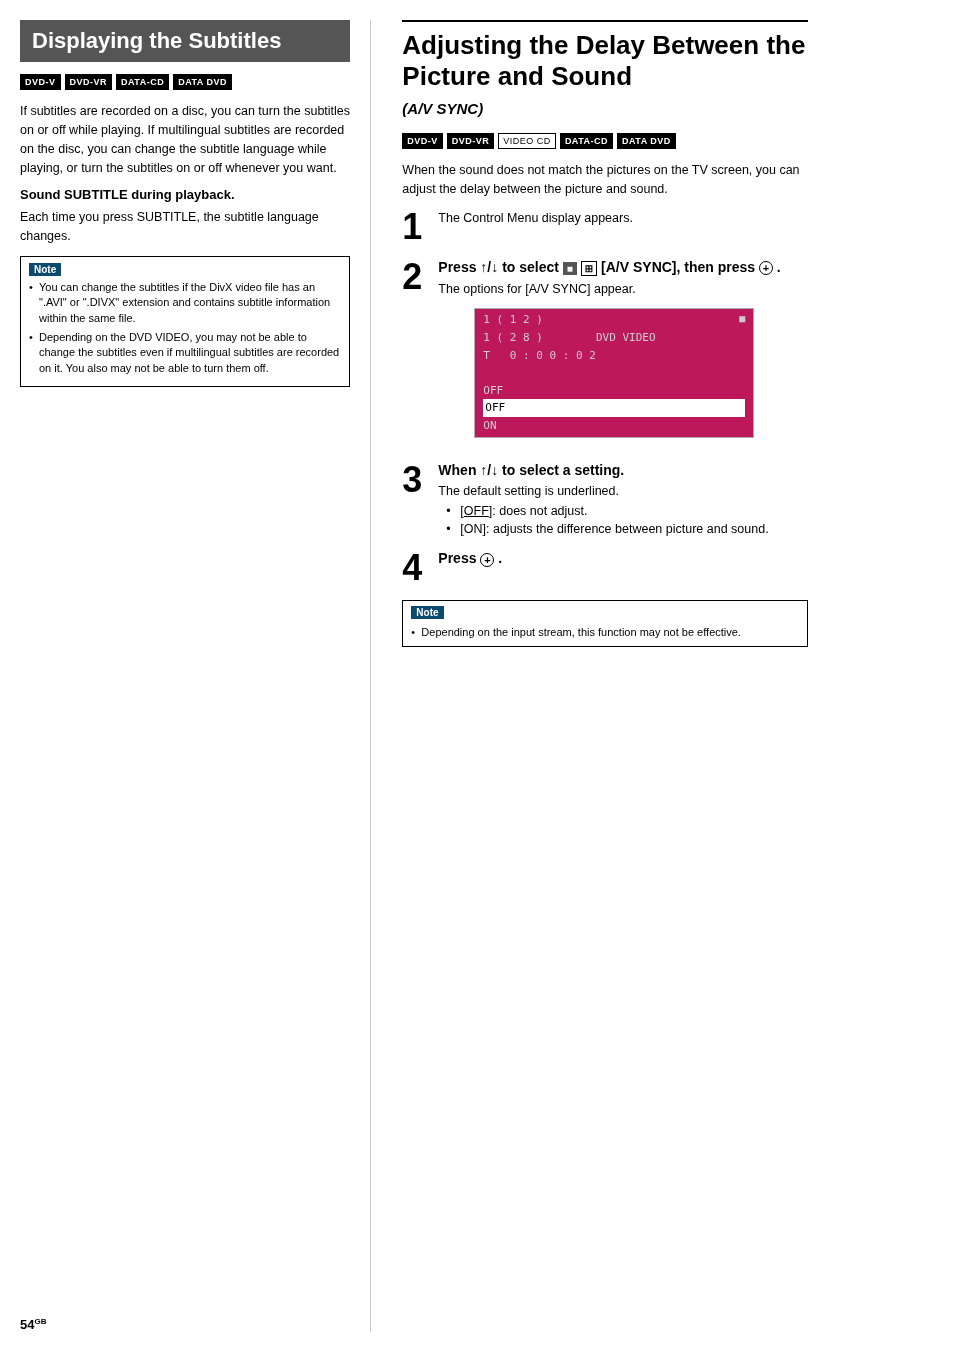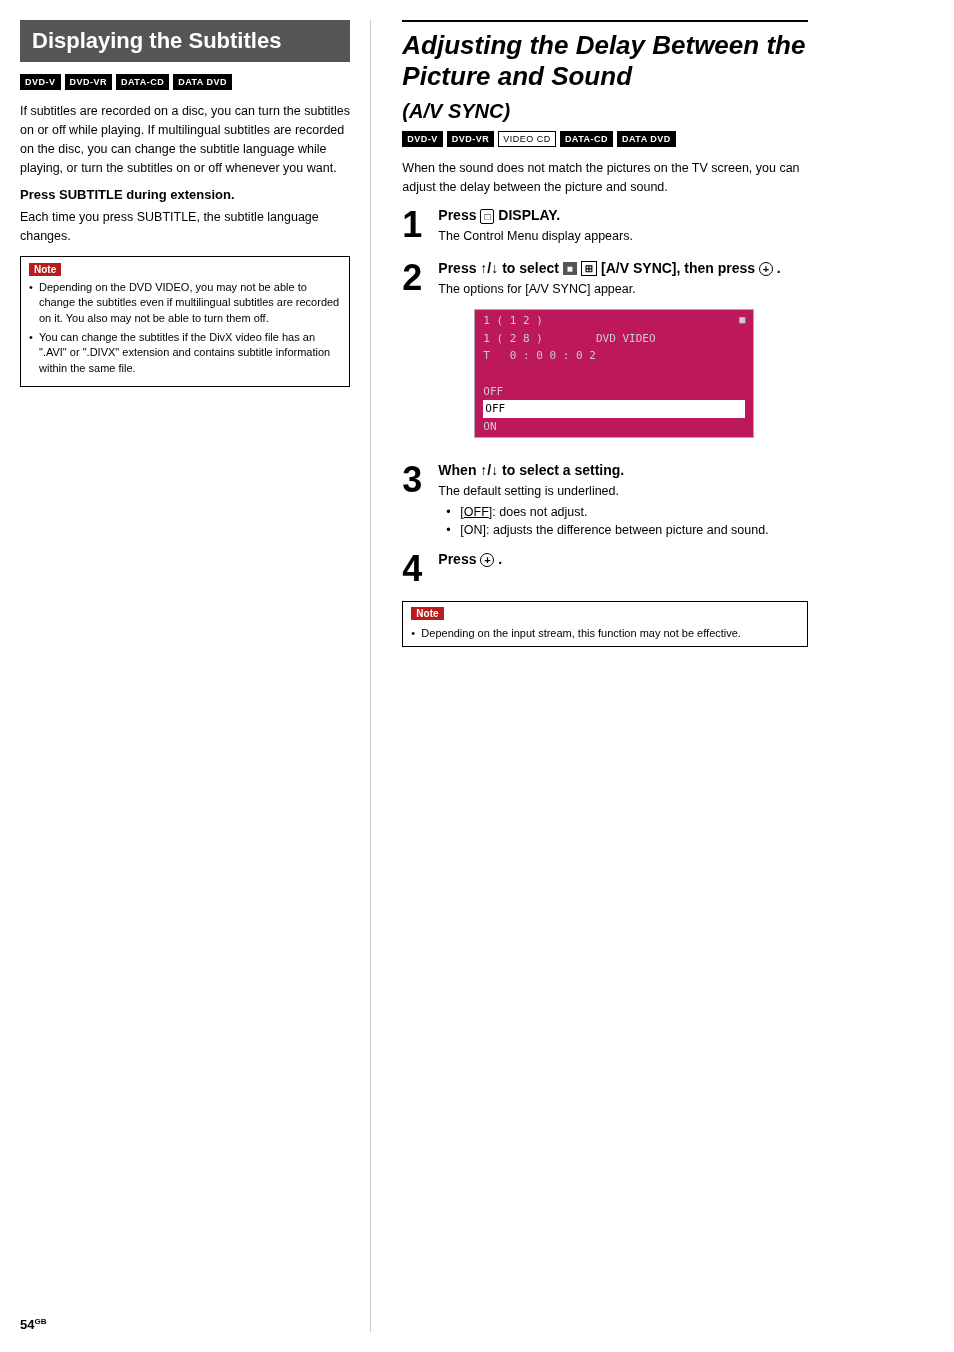--- a/index.html
+++ b/index.html
@@ -37,21 +37,20 @@
       margin-bottom: 12px;
       line-height: 1.2;
     }
     .right-section-title {
       font-size: 26px;
       font-weight: bold;
       line-height: 1.2;
       margin-bottom: 8px;
       border-top: 2px solid #000;
       padding-top: 8px;
-      font-style: italic;
     }
     .badge-row {
       display: flex;
       flex-direction: row;
       gap: 4px;
       margin-bottom: 12px;
       flex-wrap: wrap;
       align-items: center;
     }
     .badge {
@@ -87,21 +86,21 @@
     }
     .note-box {
       border: 1px solid #000;
       padding: 6px 8px;
       margin-top: 10px;
       font-size: 11px;
     }
     .note-label {
       font-weight: bold;
       font-size: 10px;
-      background: #b91c1c;
+      background: #0c4a6e;
       color: #fff;
       display: inline-block;
       padding: 1px 5px;
       margin-bottom: 4px;
       text-align: right;
     }
     .note-box ul {
       list-style: none;
       padding: 0;
     }
@@ -135,24 +134,24 @@
     .step-title {
       font-size: 14px;
       font-weight: bold;
       margin-bottom: 4px;
     }
     .step-desc {
       font-size: 12.5px;
       line-height: 1.5;
     }
     .av-sync-label {
-      font-size: 20px;
+      font-size: 15px;
       font-weight: bold;
       font-style: italic;
-      margin-bottom: 8px;
+      margin-bottom: 16px;
     }
     .screen-mockup {
       border: 1px solid #aaa;
       background: #be185d;
       color: #fff;
       font-family: monospace;
       font-size: 11px;
       padding: 2px 8px;
       margin: 10px 0 10px 36px;
       width: 280px;
@@ -218,28 +217,28 @@
 
       <div class="badge-row">
         <span class="badge">DVD-V</span>
         <span class="badge">DVD-VR</span>
         <span class="badge">DATA-CD</span>
         <span class="badge">DATA DVD</span>
       </div>
 
       <p class="body-text">If subtitles are recorded on a disc, you can turn the subtitles on or off while playing. If multilingual subtitles are recorded on the disc, you can change the subtitle language while playing, or turn the subtitles on or off whenever you want.</p>
 
-      <p class="subheading">Press SUBTITLE during extension.</p>
+      <p class="subheading">Sound SUBTITLE during playback.</p>
       <p class="body-text">Each time you press SUBTITLE, the subtitle language changes.</p>
 
       <div class="note-box">
         <span class="note-label">Note</span>
         <ul>
+          <li>You can change the subtitles if the DivX video file has an ".AVI" or ".DIVX" extension and contains subtitle information within the same file.</li>
           <li>Depending on the DVD VIDEO, you may not be able to change the subtitles even if multilingual subtitles are recorded on it. You also may not be able to turn them off.</li>
-          <li>You can change the subtitles if the DivX video file has an ".AVI" or ".DIVX" extension and contains subtitle information within the same file.</li>
         </ul>
       </div>
     </div>
 
     <div class="right-col">
       <div class="right-section-title">
         <span>Adjusting the Delay Between the Picture and Sound</span>
       </div>
 
       <p class="av-sync-label">(A/V SYNC)</p>
@@ -250,23 +249,20 @@
         <span class="badge-outline">VIDEO CD</span>
         <span class="badge">DATA-CD</span>
         <span class="badge">DATA DVD</span>
       </div>
 
       <p class="body-text">When the sound does not match the pictures on the TV screen, you can adjust the delay between the picture and sound.</p>
 
       <div class="step-container">
         <div class="step-number">1</div>
         <div class="step-content">
-          <div class="step-title">
-            Press <span style="border:1px solid #000; border-radius:2px; font-size:10px; padding:1px 3px; vertical-align:middle;">□</span> <strong>DISPLAY.</strong>
-          </div>
           <p class="step-desc">The Control Menu display appears.</p>
         </div>
       </div>
 
       <div class="step-container">
         <div class="step-number">2</div>
         <div class="step-content">
           <div class="step-title">
             <strong>Press ↑/↓ to select <span style="display:inline-block;background:#555;color:#fff;padding:1px 4px;font-size:10px;vertical-align:middle;">■</span> <span style="display:inline-block;border:1px solid #000;padding:1px 3px;font-size:10px;vertical-align:middle;">⊞</span> [A/V SYNC], then press <span class="circle-plus">+</span> .</strong>
           </div>

